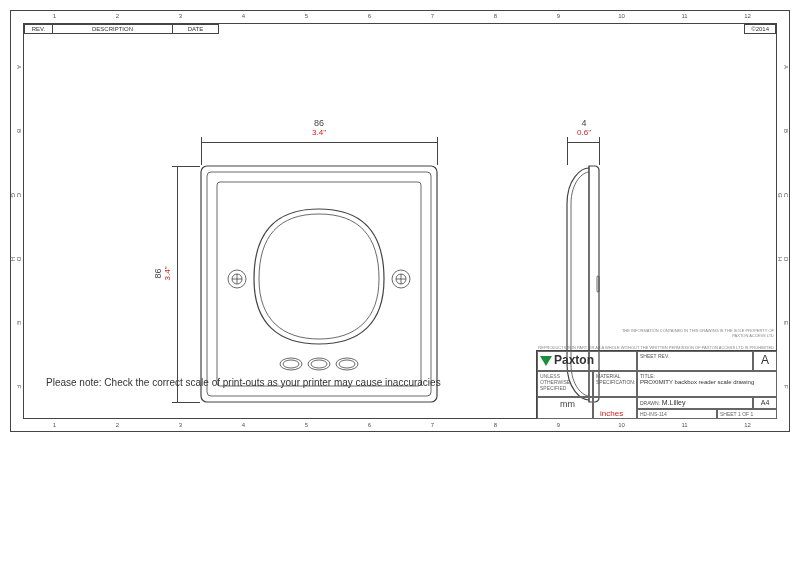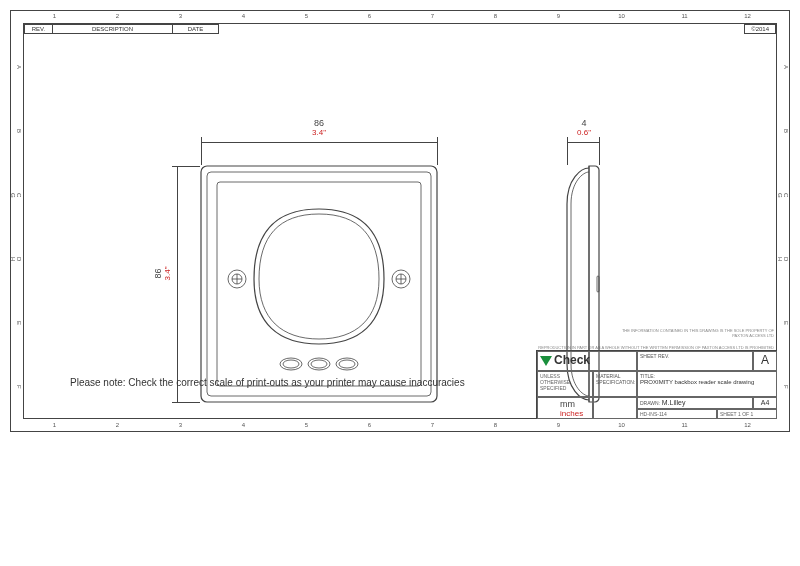--- a/index.html
+++ b/index.html
@@ -37,25 +37,25 @@
 
   
   .titleblock { position: absolute; right: 0; bottom: 0; width: 240px; height: 68px; border-top: 1px solid #444; border-left: 1px solid #444; font-size: 6px; }
   .titleblock .cell { position: absolute; border: 0.5px solid #666; padding: 1px 2px; }
   .tb-tiny { font-size: 5px; color: #666; }
   .tb-lbl { font-size: 5px; color: #555; }
   .tb-val { font-size: 7px; color: #333; }
   .tb-logo { font-size: 12px; font-weight: bold; color: #333; }
   .tb-logo .tri { display:inline-block; width:0; height:0; border-left:6px solid transparent; border-right:6px solid transparent; border-top:10px solid #1a8f3c; vertical-align:middle; margin-right:2px;}
   .mm { color:#444; font-size:9px; }
-  .in2 { color:#cc2222; font-size:8px; }
+  .in2 { color:#cc2222; font-size:8px;margin-left:40px; }
   
   .finetext { position:absolute; right: 2px; font-size:4px; color:#888; text-align:right; line-height:5px; }
 
-  .note { position: absolute; left: 22px; bottom: 30px; font-size: 10px; color: #333; margin-left: 24px; }
+  .note { position: absolute; left: 22px; bottom: 30px; font-size: 10px; color: #333; }
 
   svg .thin { stroke:#444; stroke-width:0.8; fill:none; }
   svg .med { stroke:#444; stroke-width:1.2; fill:none; }
 </style>
 </head>
 <body>
 
 <div class="sheet">
 
   <div class="ruler top">
@@ -142,21 +142,21 @@
     <div class="ext" style="left:575px; top:113px; width:1px; height:28px;"></div>
     <div class="dimline dim-h" style="left:543px; top:118px; width:33px;"></div>
     <div class="dimlabel" style="left:540px; top:94px; width:40px;">
       <span>4</span><span class="in">0.6"</span>
     </div>
 
     <div class="note">Please note: Check the correct scale of print-outs as your printer may cause inaccuracies</div>
 
     <div class="titleblock">
       <div class="cell" style="left:0;top:0;width:100px;height:20px;">
-        <span class="tb-logo"><span class="tri"></span><span>Check</span></span>
+        <span class="tb-logo"><span class="tri"></span><span>Paxton</span></span>
       </div>
       <div class="cell" style="left:100px;top:0;width:116px;height:20px;"><span class="tb-lbl">SHEET REV.</span></div>
       <div class="cell" style="left:216px;top:0;width:24px;height:20px;text-align:center;"><span style="font-size:12px;">A</span></div>
 
       <div class="cell" style="left:0;top:20px;width:56px;height:26px;"><span class="tb-tiny">UNLESS OTHERWISE SPECIFIED</span></div>
       <div class="cell" style="left:56px;top:20px;width:44px;height:26px;"><span class="tb-lbl">MATERIAL SPECIFICATION:</span></div>
       <div class="cell" style="left:100px;top:20px;width:140px;height:26px;">
         <span class="tb-lbl">TITLE:</span><br>
         <span class="tb-val" style="font-size:6px;">PROXIMITY backbox reader scale drawing</span>
       </div>

